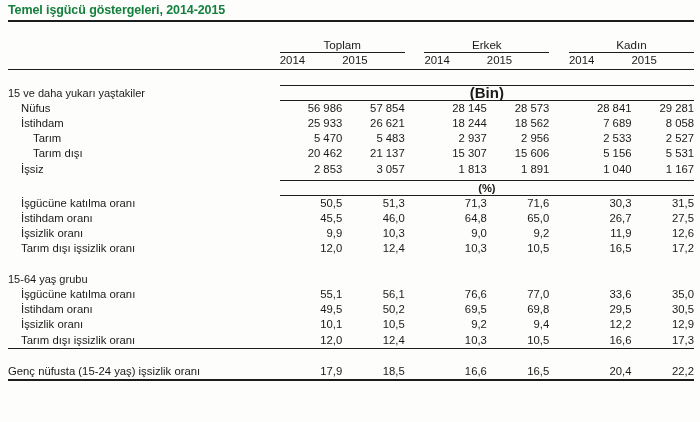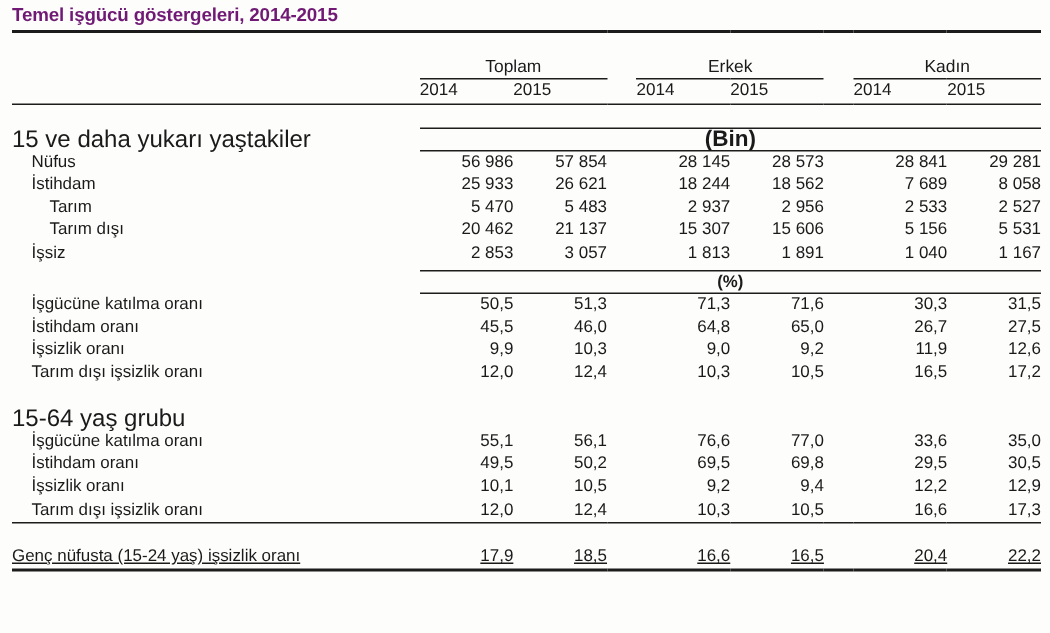--- a/index.html
+++ b/index.html
@@ -23,21 +23,21 @@
     background: #fdfdfb;
     box-sizing: border-box;
     padding: 3px 6px 0 8px;
   }
 
   
   .title {
     font-size: 12.5px;
     font-weight: bold;
     letter-spacing: -0.1px;
-    color: #701a75;
+    color: #15803d;
     line-height: 15px;
     padding-bottom: 2px;
   }
 
   
   table.tbl {
     width: 686px;
     border-collapse: collapse;
     table-layout: fixed;
     font-size: 11.3px;
@@ -105,32 +105,32 @@
   
   td.num {
     text-align: right;
     padding-right: 2px;
     font-size: 11.3px;
   }
   td.lbl { text-align: left; }
 
   .sec-head {
     font-weight: bold;
-    font-size: 16px;
+    font-size: 11px;
   }
   .ind1 { padding-left: 13px !important; }
   .ind2 { padding-left: 25px !important; }
 
   .spacer-row td {
     height: 7px;
     line-height: 7px;
     font-size: 0;
   }
 
-  .bold-row td { font-weight: bold; text-decoration: underline; }
+  .bold-row td { font-weight: bold; }
 </style>
 </head>
 <body>
 
 <div id="page">
 
   <div class="title">Temel işgücü göstergeleri, 2014-2015</div>
 
   <table class="tbl">
     <colgroup>

